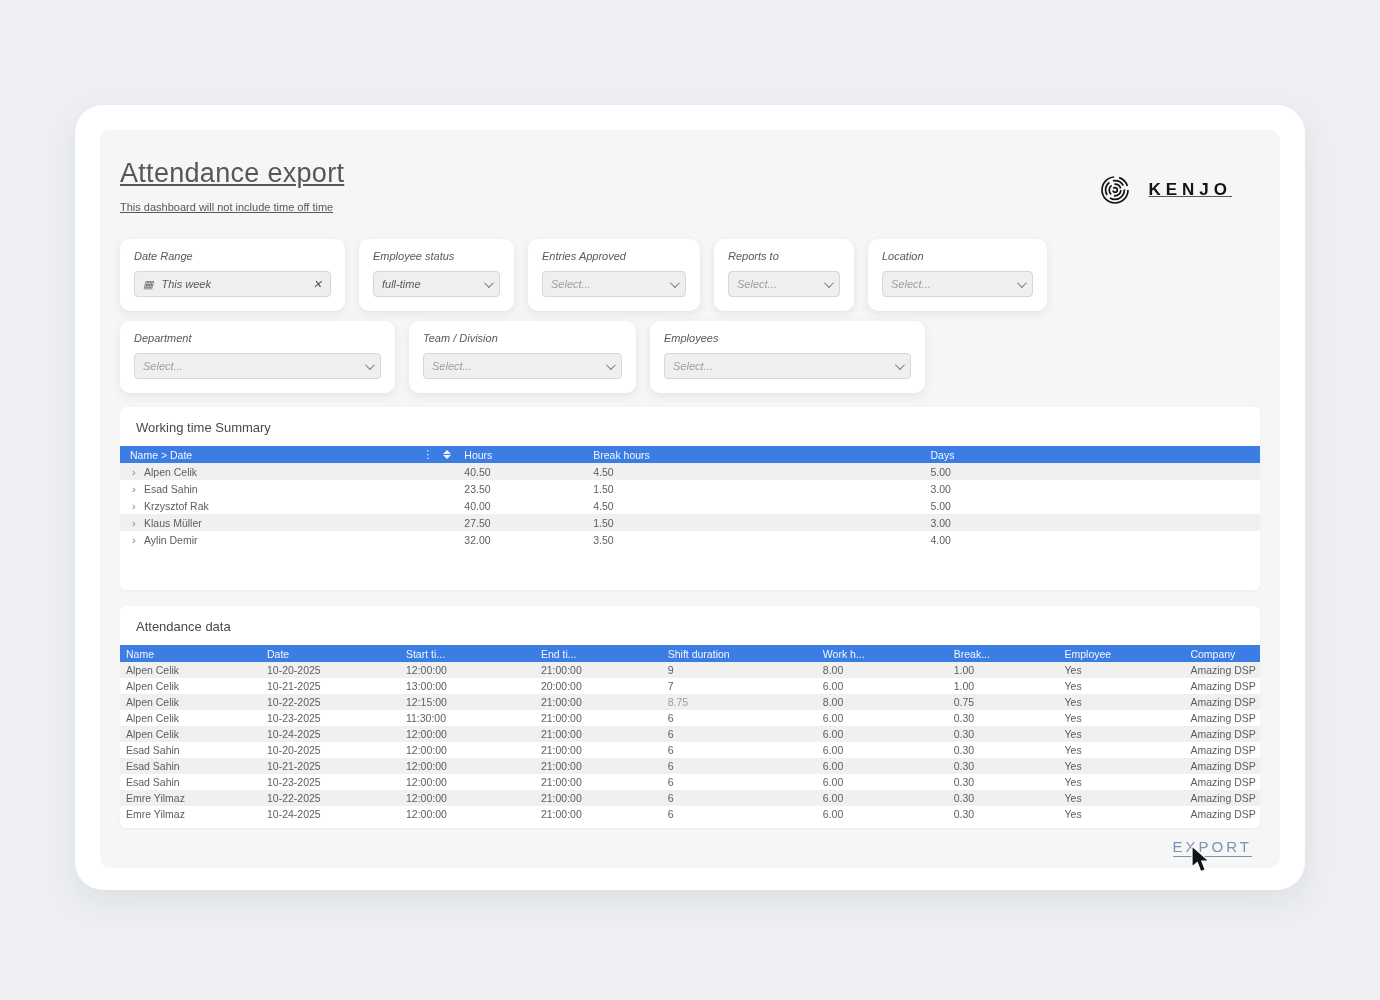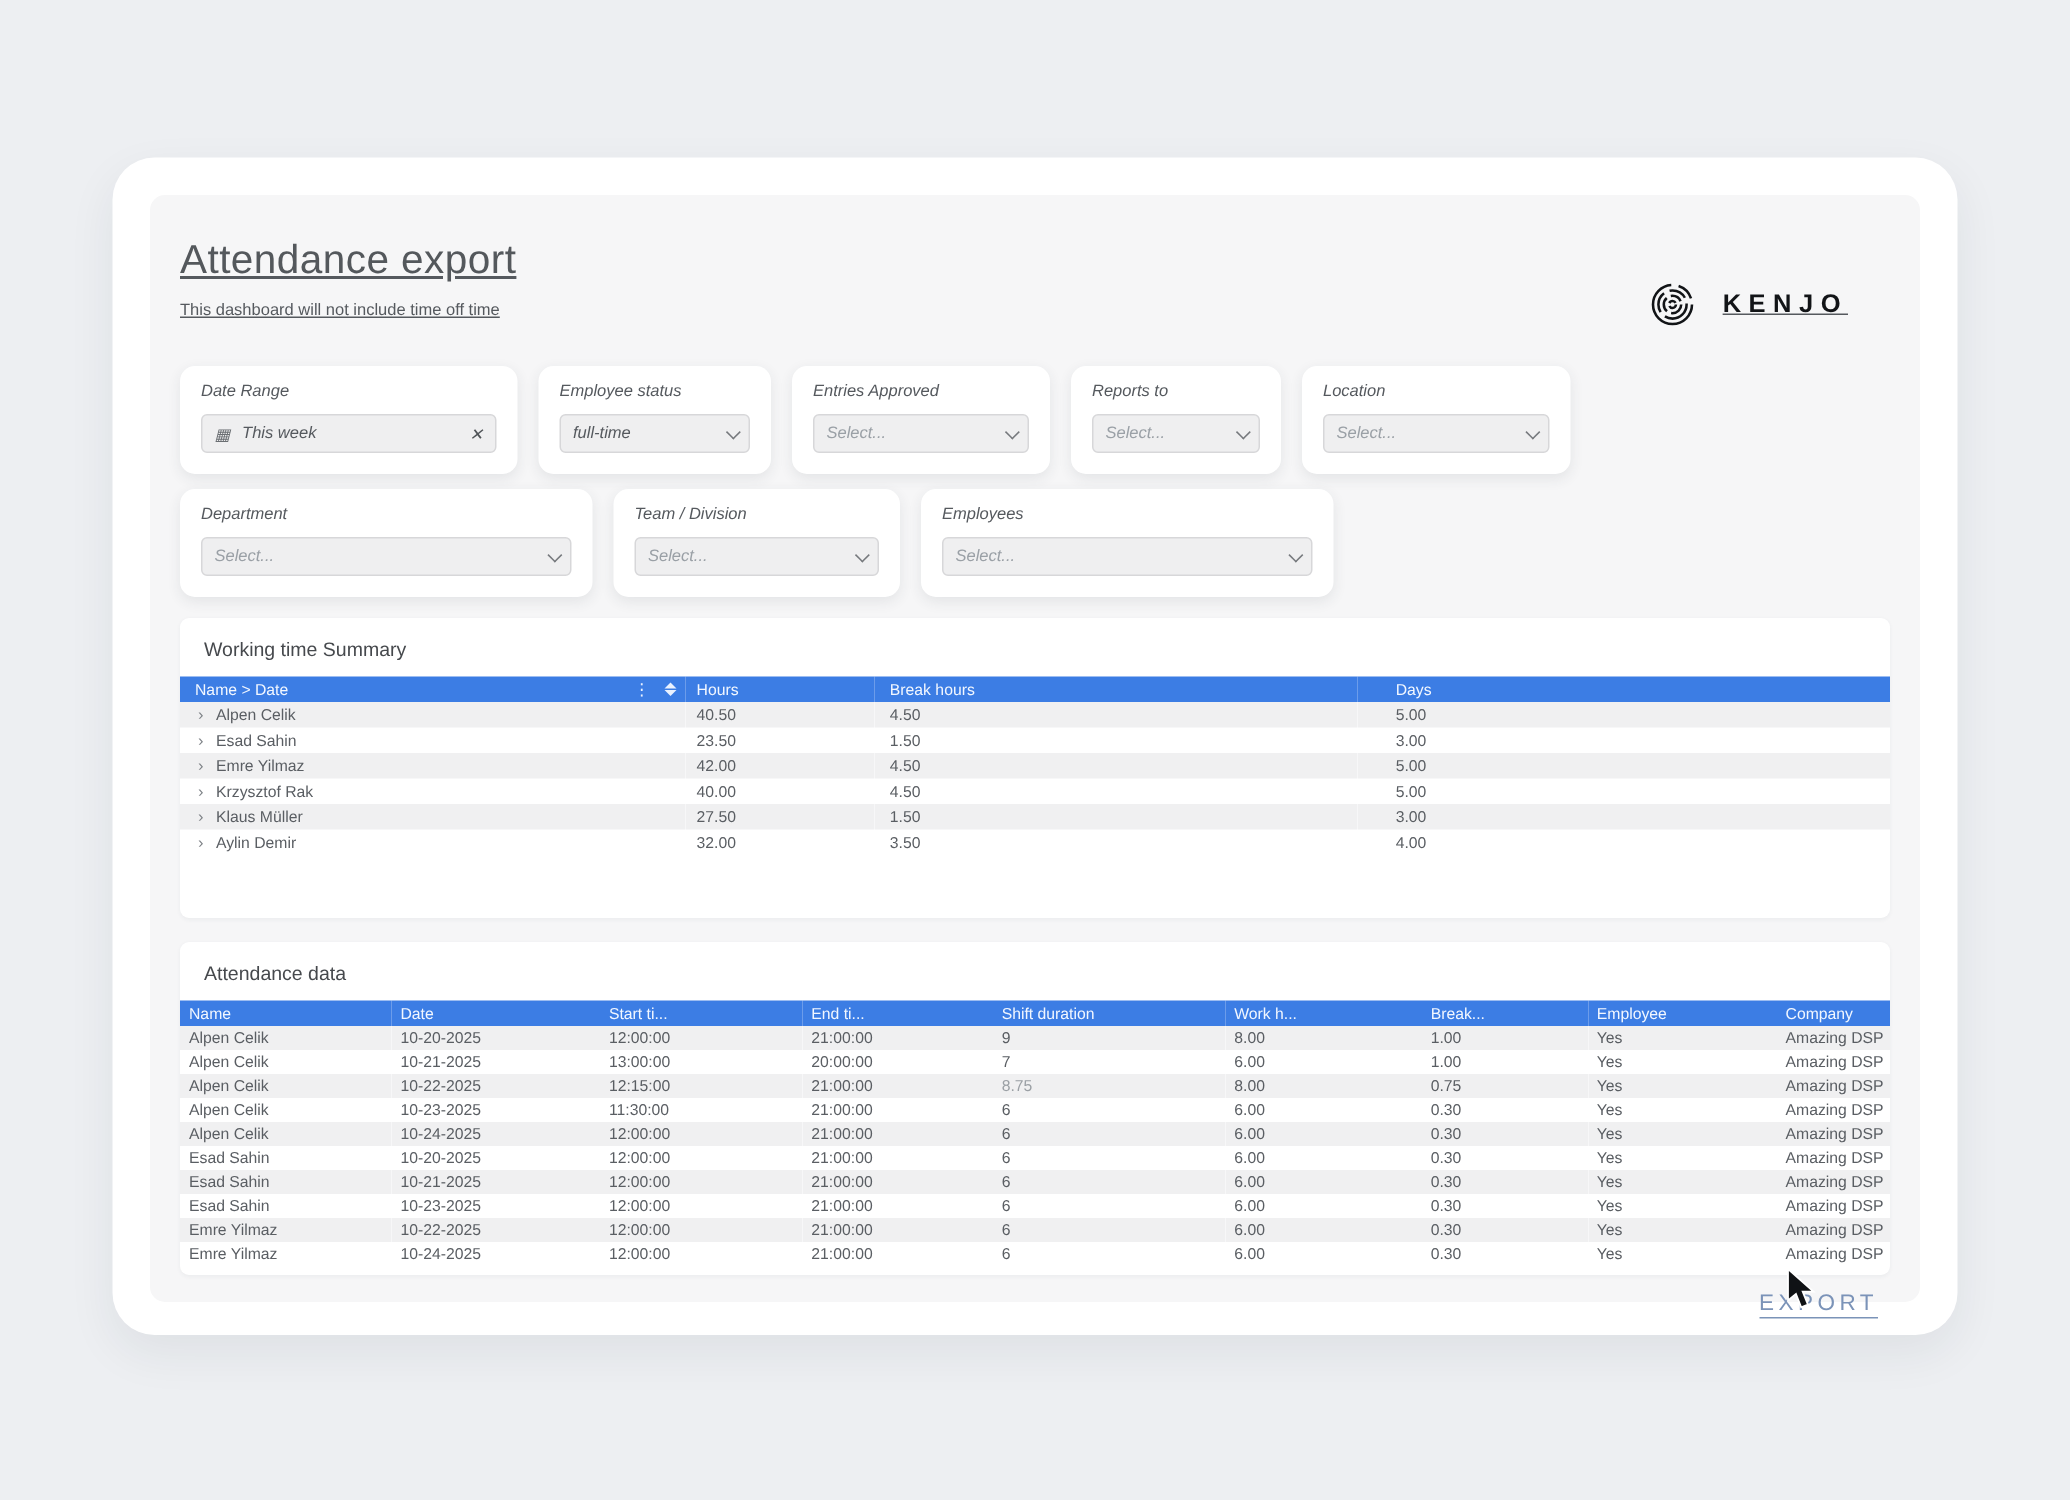--- a/index.html
+++ b/index.html
@@ -19,34 +19,34 @@
   }
   .panel {
     position: absolute; left: 25px; top: 25px;
     width: 1180px; height: 738px;
     background: #f6f6f7; border-radius: 10px;
     padding: 22px 20px;
   }
   .hdr { display: flex; justify-content: space-between; align-items: flex-start; text-decoration: underline; }
   .page-title { font-size: 27px; font-weight: 500; color: #54585c; letter-spacing: .3px; margin: 6px 0 12px; }
   .page-sub { font-size: 11px; color: #55595e; }
-  .brand { display: flex; align-items: center; gap: 18px; margin-top: 36px; margin-right: 28px; }
+  .brand { display: flex; align-items: center; gap: 18px; margin-top: 23px; margin-right: 28px; }
   .brand-name { font-size: 17px; font-weight: 800; letter-spacing: 5px; color: #121417; }
   
   .frow { display: flex; gap: 14px; margin-top: 0; }
   .frow1 { margin-top: 26px; }
   .frow2 { margin-top: 10px; }
   .fcard {
     background: #fff; border-radius: 10px; height: 72px;
     box-shadow: 0 3px 9px rgba(40,50,70,.09);
     padding: 11px 14px;
     font-style: italic;
   }
   .w225{width:225px}.w155{width:155px}.w150{width:172px}.w152{width:140px}.w179{width:179px}
-  .w275{width:275px}.w227{width:191px}
+  .w275{width:275px}.w227{width:227px}
   .flabel { font-size: 11px; color: #55595e; }
   .fctrl {
     margin-top: 9px; height: 26px; background: #efeff0;
     border: 1px solid #d7d7d9; border-radius: 4px;
     display: flex; align-items: center; padding: 0 8px;
     font-size: 11px; color: #55595e; cursor: pointer;
   }
   .fval { flex: 1; white-space: nowrap; overflow: hidden; }
   .fval.ph { color: #9aa0a6; }
   .cal { font-size: 11px; margin-right: 8px; color: #6a6e72; }
@@ -215,26 +215,20 @@
               <td class="c2">40.50</td>
               <td class="c3">4.50</td>
               <td class="c4">5.00</td>
             </tr>
             <tr>
               <td class="c1"><span class="rowchev">›</span><span>Esad Sahin</span></td>
               <td class="c2">23.50</td>
               <td class="c3">1.50</td>
               <td class="c4">3.00</td>
             </tr>
-            <tr class="alt">
-              <td class="c1"><span class="rowchev">›</span><span>Emre Yilmaz</span></td>
-              <td class="c2">42.00</td>
-              <td class="c3">4.50</td>
-              <td class="c4">5.00</td>
-            </tr>
             <tr>
               <td class="c1"><span class="rowchev">›</span><span>Krzysztof Rak</span></td>
               <td class="c2">40.00</td>
               <td class="c3">4.50</td>
               <td class="c4">5.00</td>
             </tr>
             <tr class="alt">
               <td class="c1"><span class="rowchev">›</span><span>Klaus Müller</span></td>
               <td class="c2">27.50</td>
               <td class="c3">1.50</td>

